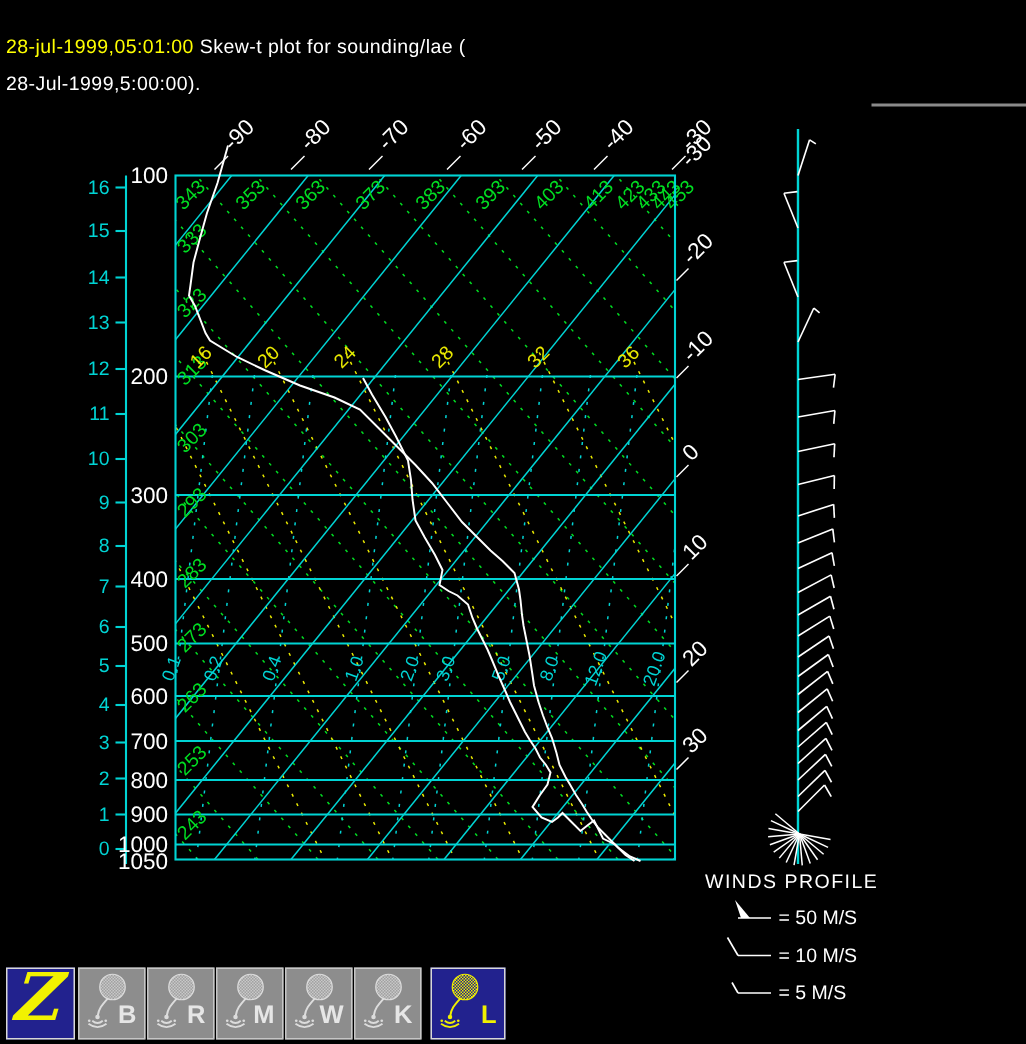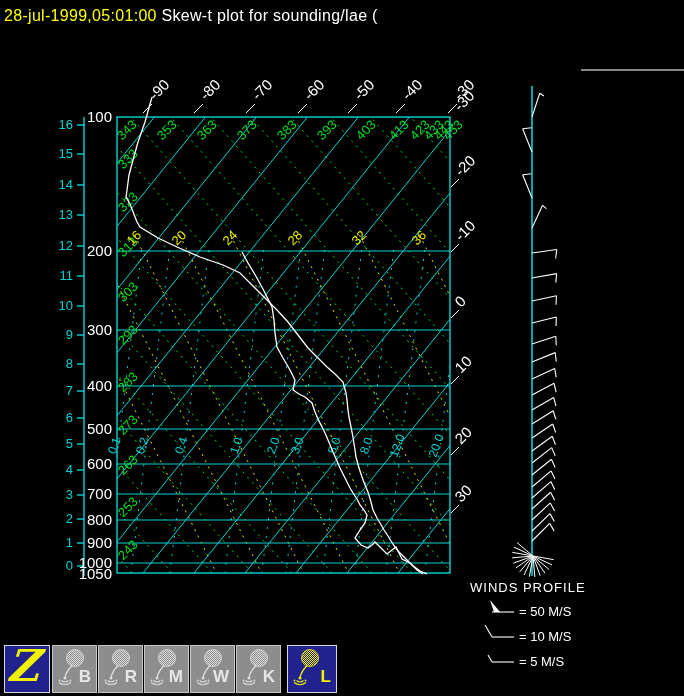--- a/index.html
+++ b/index.html
@@ -1,36 +1,36 @@
 <!DOCTYPE html>
 <html><head>
 <meta charset="utf-8">
 <style>
   html,body{margin:0;padding:0;background:#000;width:684px;height:696px;overflow:hidden;}
   body{position:relative;font-family:"Liberation Sans",sans-serif;}
-  #title{position:absolute;left:4px;top:3px;font-size:16px;line-height:25px;letter-spacing:.3px;white-space:pre-wrap;}
+  #title{position:absolute;left:4px;top:18px;font-size:13px;line-height:25px;letter-spacing:.3px;white-space:pre-wrap;}
   #title .t-time{color:#ffff00;}
   #title .t-rest,#title .t-line2{color:#ffffff;}
   #topline{position:absolute;left:581px;top:69px;width:103px;height:2px;background:#8a8a8a;}
   #toolbar{position:absolute;left:0;top:641px;width:360px;height:55px;}
   .btn{position:absolute;top:4px;height:48px;box-sizing:border-box;cursor:pointer;}
   .btn-gray{background:#8d8d8d;border:1px solid #c6c6c6;}
   .btn-navy{background:#22228e;border:1px solid #d8d8d8;}
   .btn .letter{position:absolute;right:5px;bottom:5px;font-weight:bold;font-size:17px;font-family:"Liberation Sans",sans-serif;}
   .btn-gray .letter{color:#e6e6e6;}
   .btn-navy .letter{color:#f0f000;}
   .btn .balloon{position:absolute;left:4px;top:2px;}
   .zglyph{position:absolute;left:0;top:-4px;width:100%;height:100%;display:flex;align-items:center;justify-content:center;
           font-family:"DejaVu Serif",serif;font-style:italic;font-weight:bold;font-size:44px;color:#f2f200;transform:skewX(-6deg);}
   svg text{font-family:"Liberation Sans",sans-serif;}
 </style>
 </head>
 <body>
 
-<div id="title"><span class="t-time">28-jul-1999,05:01:00</span><span class="t-rest"> Skew-t plot for sounding/lae (</span><br></div>
+<div id="title"><span class="t-time">28-jul-1999,05:01:00</span><span class="t-rest"> Skew-t plot for sounding/lae (</span><br><span class="t-line2">28-Jul-1999,5:00:00).</span></div>
 
 <div id="topline"></div>
 
 <svg id="plot" width="684" height="696" viewBox="0 0 684 696" style="position:absolute;left:0;top:0;">
     <defs>
       <clipPath id="plotclip">
         <rect x="117" y="117" width="333" height="456"></rect>
       </clipPath>
     </defs>
     <g clip-path="url(#plotclip)">

